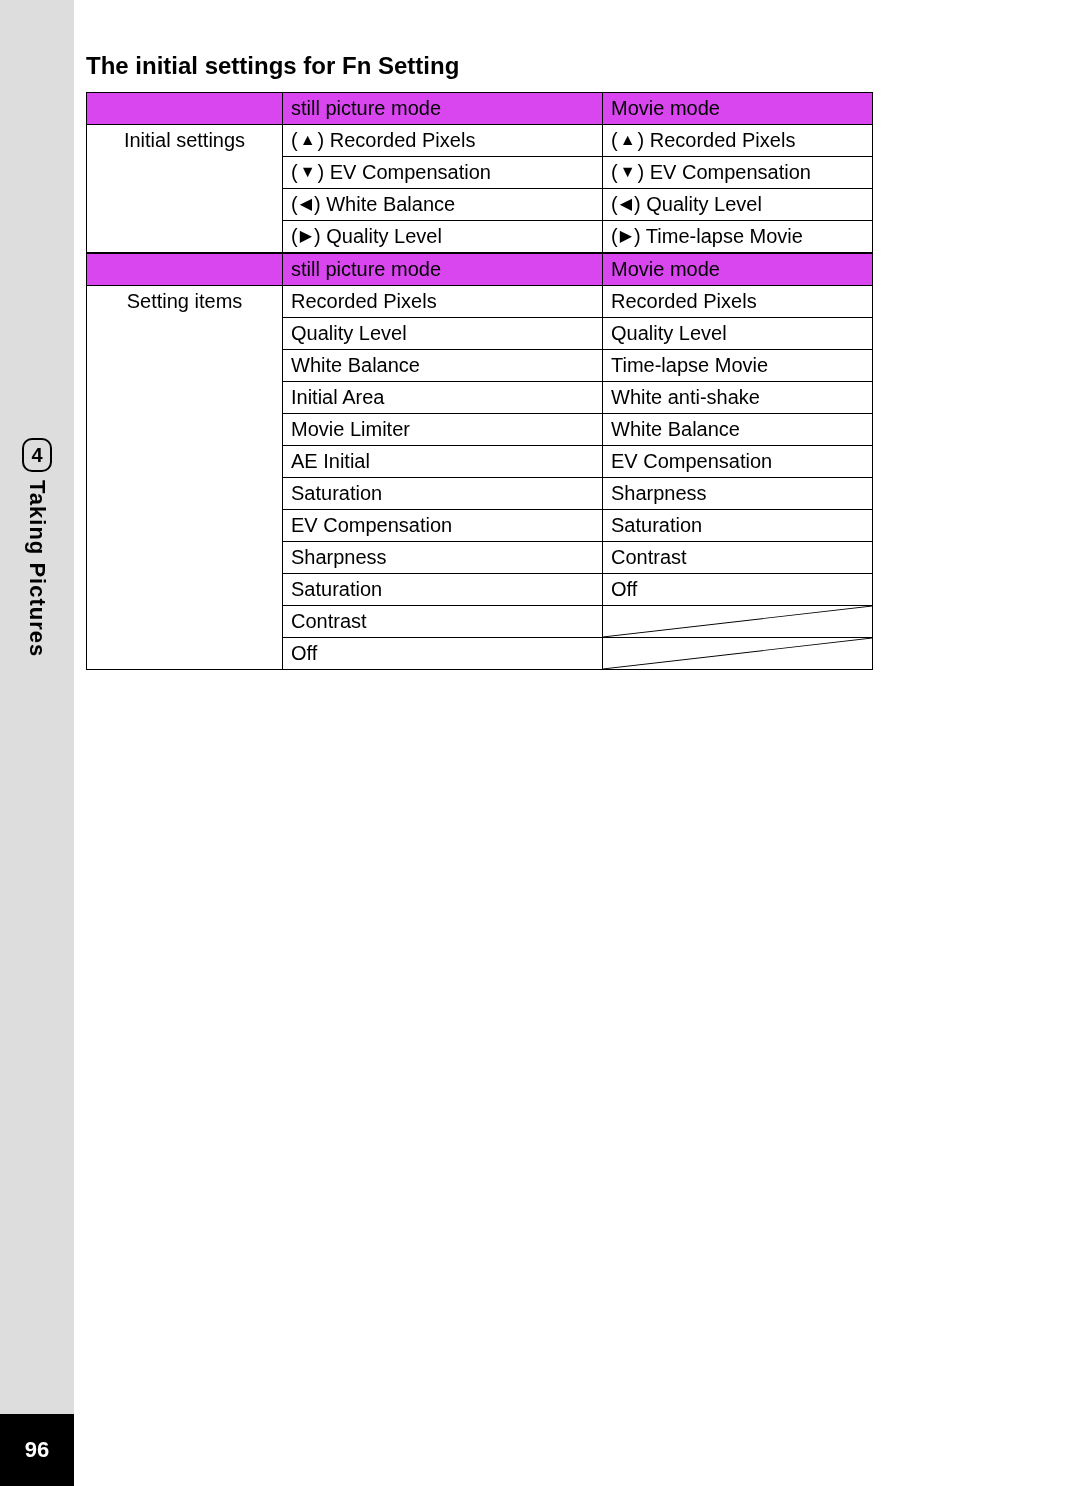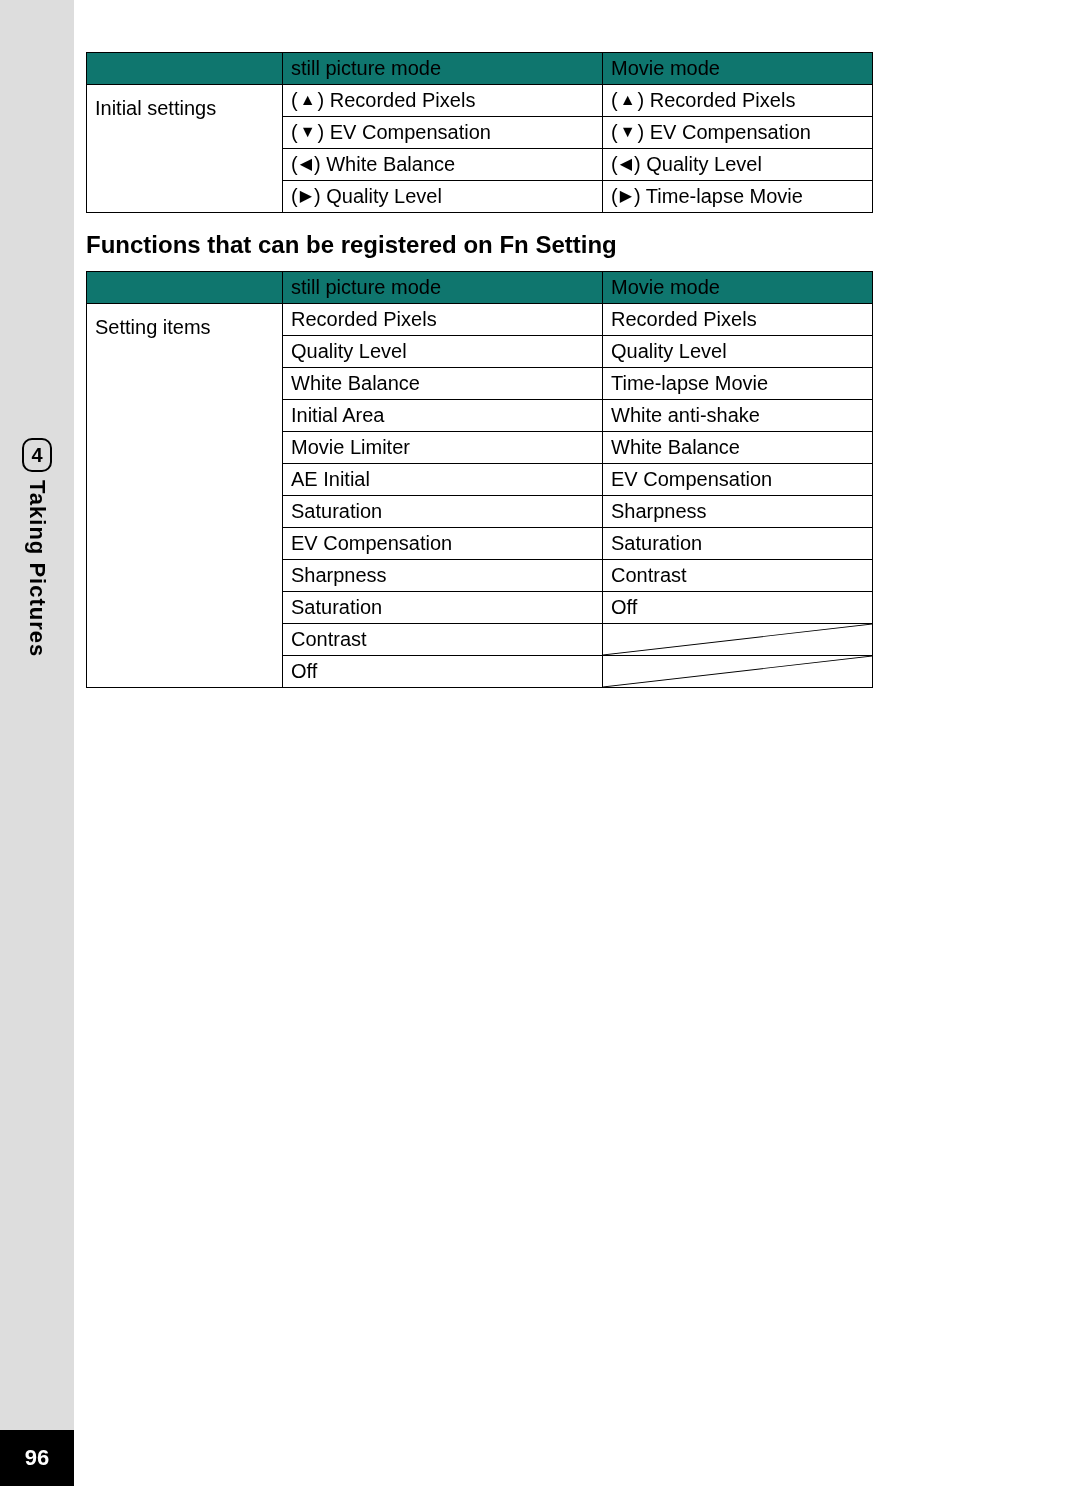--- a/index.html
+++ b/index.html
@@ -1,32 +1,32 @@
 <!DOCTYPE html>
 <html><head>
 <meta charset="utf-8">
 <style>
   * { box-sizing: border-box; margin: 0; padding: 0; }
   html, body { width: 1080px; height: 1486px; background: #fff; font-family: Arial, Helvetica, sans-serif; color: #000; }
   .page { position: relative; width: 1080px; height: 1486px; }
   .left-gutter { position: absolute; left: 0; top: 0; width: 74px; height: 1486px; background: #dddddd; }
-  .page-num-block { position: absolute; left: 0; bottom: 0; width: 74px; height: 56px; background: #000; color: #fff; display: flex; align-items: center; justify-content: center; font-weight: bold; font-size: 22px; }
+  .page-num-block { position: absolute; left: 0; bottom: 0; width: 74px; height: 72px; background: #000; color: #fff; display: flex; align-items: center; justify-content: center; font-weight: bold; font-size: 22px; }
   .side-tab { position: absolute; left: 22px; top: 438px; display: flex; flex-direction: column; align-items: center; gap: 8px; }
   .chapter-bubble { width: 30px; height: 34px; border: 2px solid #000; border-radius: 10px; display: flex; align-items: center; justify-content: center; font-weight: bold; font-size: 20px; background: #dddddd; }
   .chapter-title { writing-mode: vertical-rl; text-orientation: mixed; font-weight: bold; font-size: 22px; letter-spacing: 1px; }
   .content { position: absolute; left: 86px; top: 52px; width: 860px; }
   .section-heading { font-weight: bold; font-size: 24px; margin-bottom: 12px; }
   .section-heading.second { margin-top: 18px; }
   table { border-collapse: collapse; width: 786px; margin-left: 0; table-layout: fixed; }
   col.c1 { width: 196px; }
   col.c2 { width: 320px; }
   col.c3 { width: 270px; }
   th, td { border: 1px solid #000; padding: 4px 8px 5px 8px; font-size: 20px; text-align: left; vertical-align: middle; height: 30px; line-height: 1.1; font-weight: normal; }
-  th.shaded, td.shaded { background: #0f766e; }
-  td.rowlabel { vertical-align: top; padding-top: 12px; }
+  th.shaded, td.shaded { background: #d946ef; }
+  td.rowlabel { vertical-align: top; padding-top: 4px; text-align: center; }
   .arrow { display: inline-flex; align-items: center; gap: 2px; }
   .arrow-glyph { font-size: 16px; line-height: 1; }
   td.empty-slash { padding: 0; position: relative; }
   td.empty-slash svg { position: absolute; inset: 0; width: 100%; height: 100%; display: block; }
 </style>
 </head>
 <body>
 
 <div class="page">
 
@@ -38,20 +38,21 @@
 
   <div class="side-tab">
     <div class="chapter-bubble">
       <span>4</span>
     </div>
     <div class="chapter-title">Taking Pictures</div>
   </div>
 
   <div class="content">
 
+    <div class="section-heading">The initial settings for Fn Setting</div>
 
     <table>
       <colgroup>
           <col class="c1">
           <col class="c2">
           <col class="c3">
         </colgroup>
       <tbody>
           <tr>
         <th class="shaded"></th>
@@ -71,21 +72,20 @@
         <td><span class="arrow">(<span class="arrow-glyph">◀</span>)</span> <span>White Balance</span></td>
         <td><span class="arrow">(<span class="arrow-glyph">◀</span>)</span> <span>Quality Level</span></td>
       </tr>
       <tr>
         <td><span class="arrow">(<span class="arrow-glyph">▶</span>)</span> <span>Quality Level</span></td>
         <td><span class="arrow">(<span class="arrow-glyph">▶</span>)</span> <span>Time-lapse Movie</span></td>
       </tr>
     </tbody>
       </table>
 
-    <div class="section-heading second">Functions that can be registered on Fn Setting</div>
 
     <table>
       <colgroup>
           <col class="c1">
           <col class="c2">
           <col class="c3">
         </colgroup>
       <tbody>
           <tr>
         <th class="shaded"></th>

